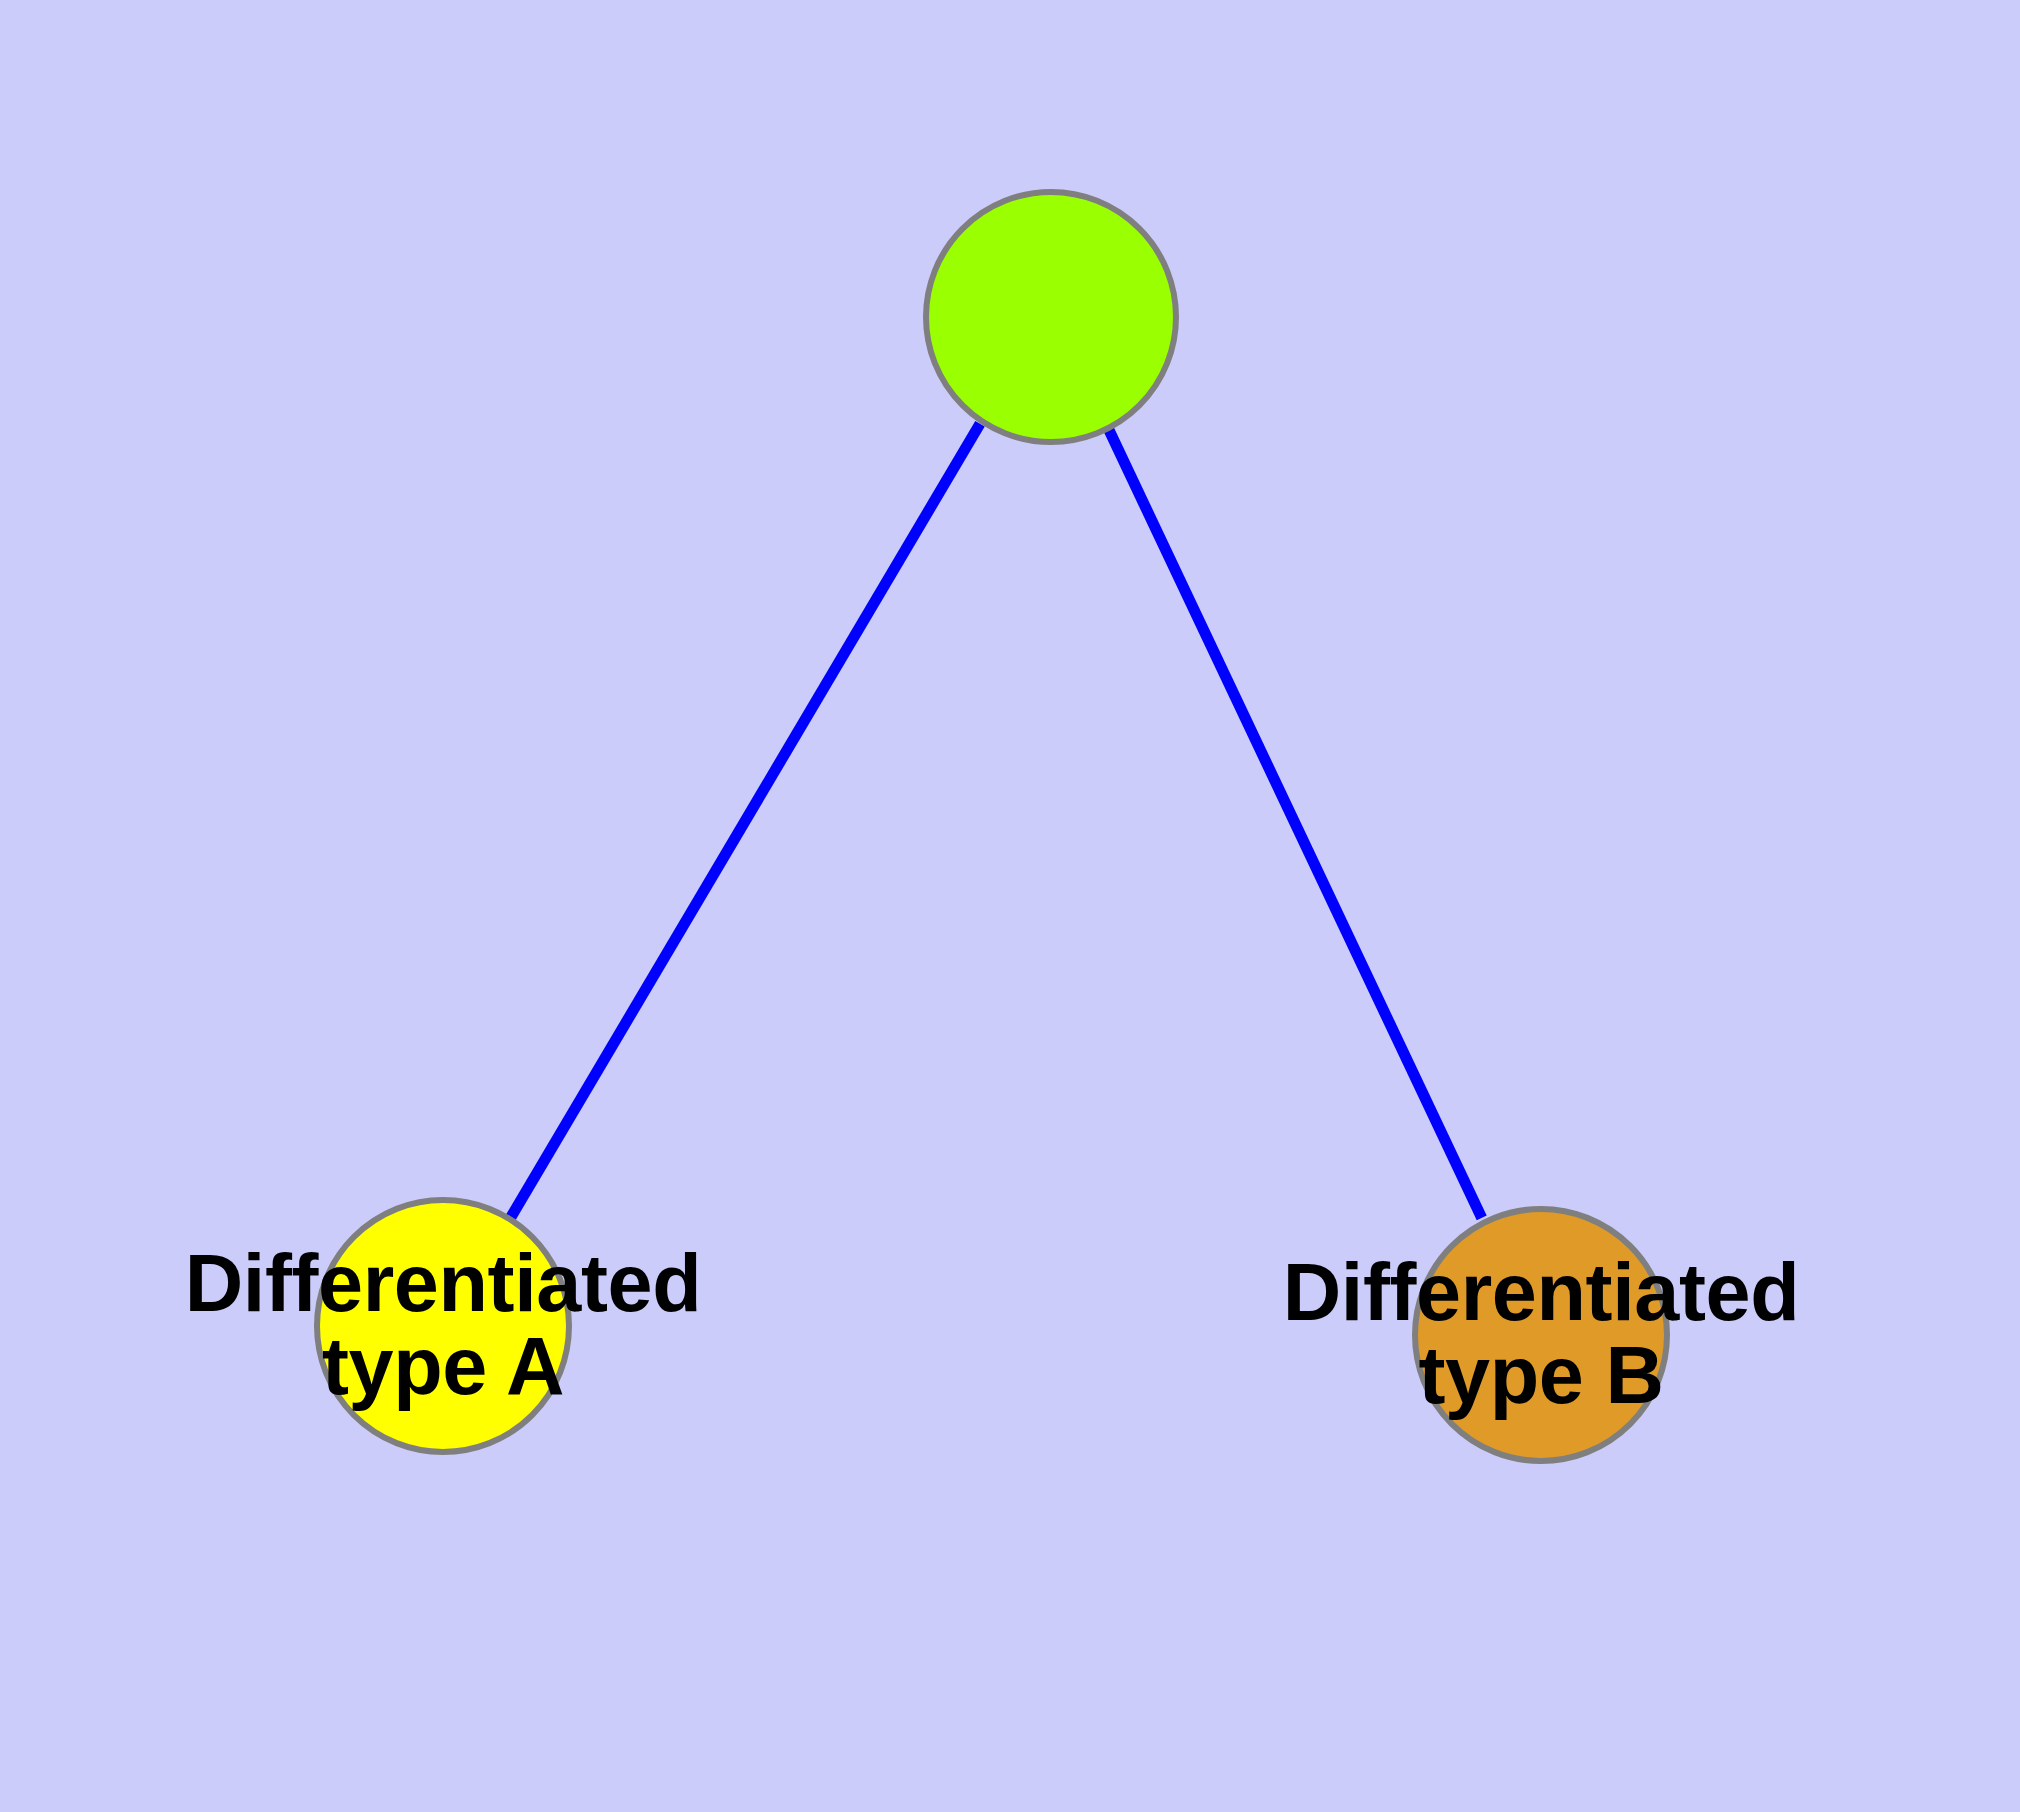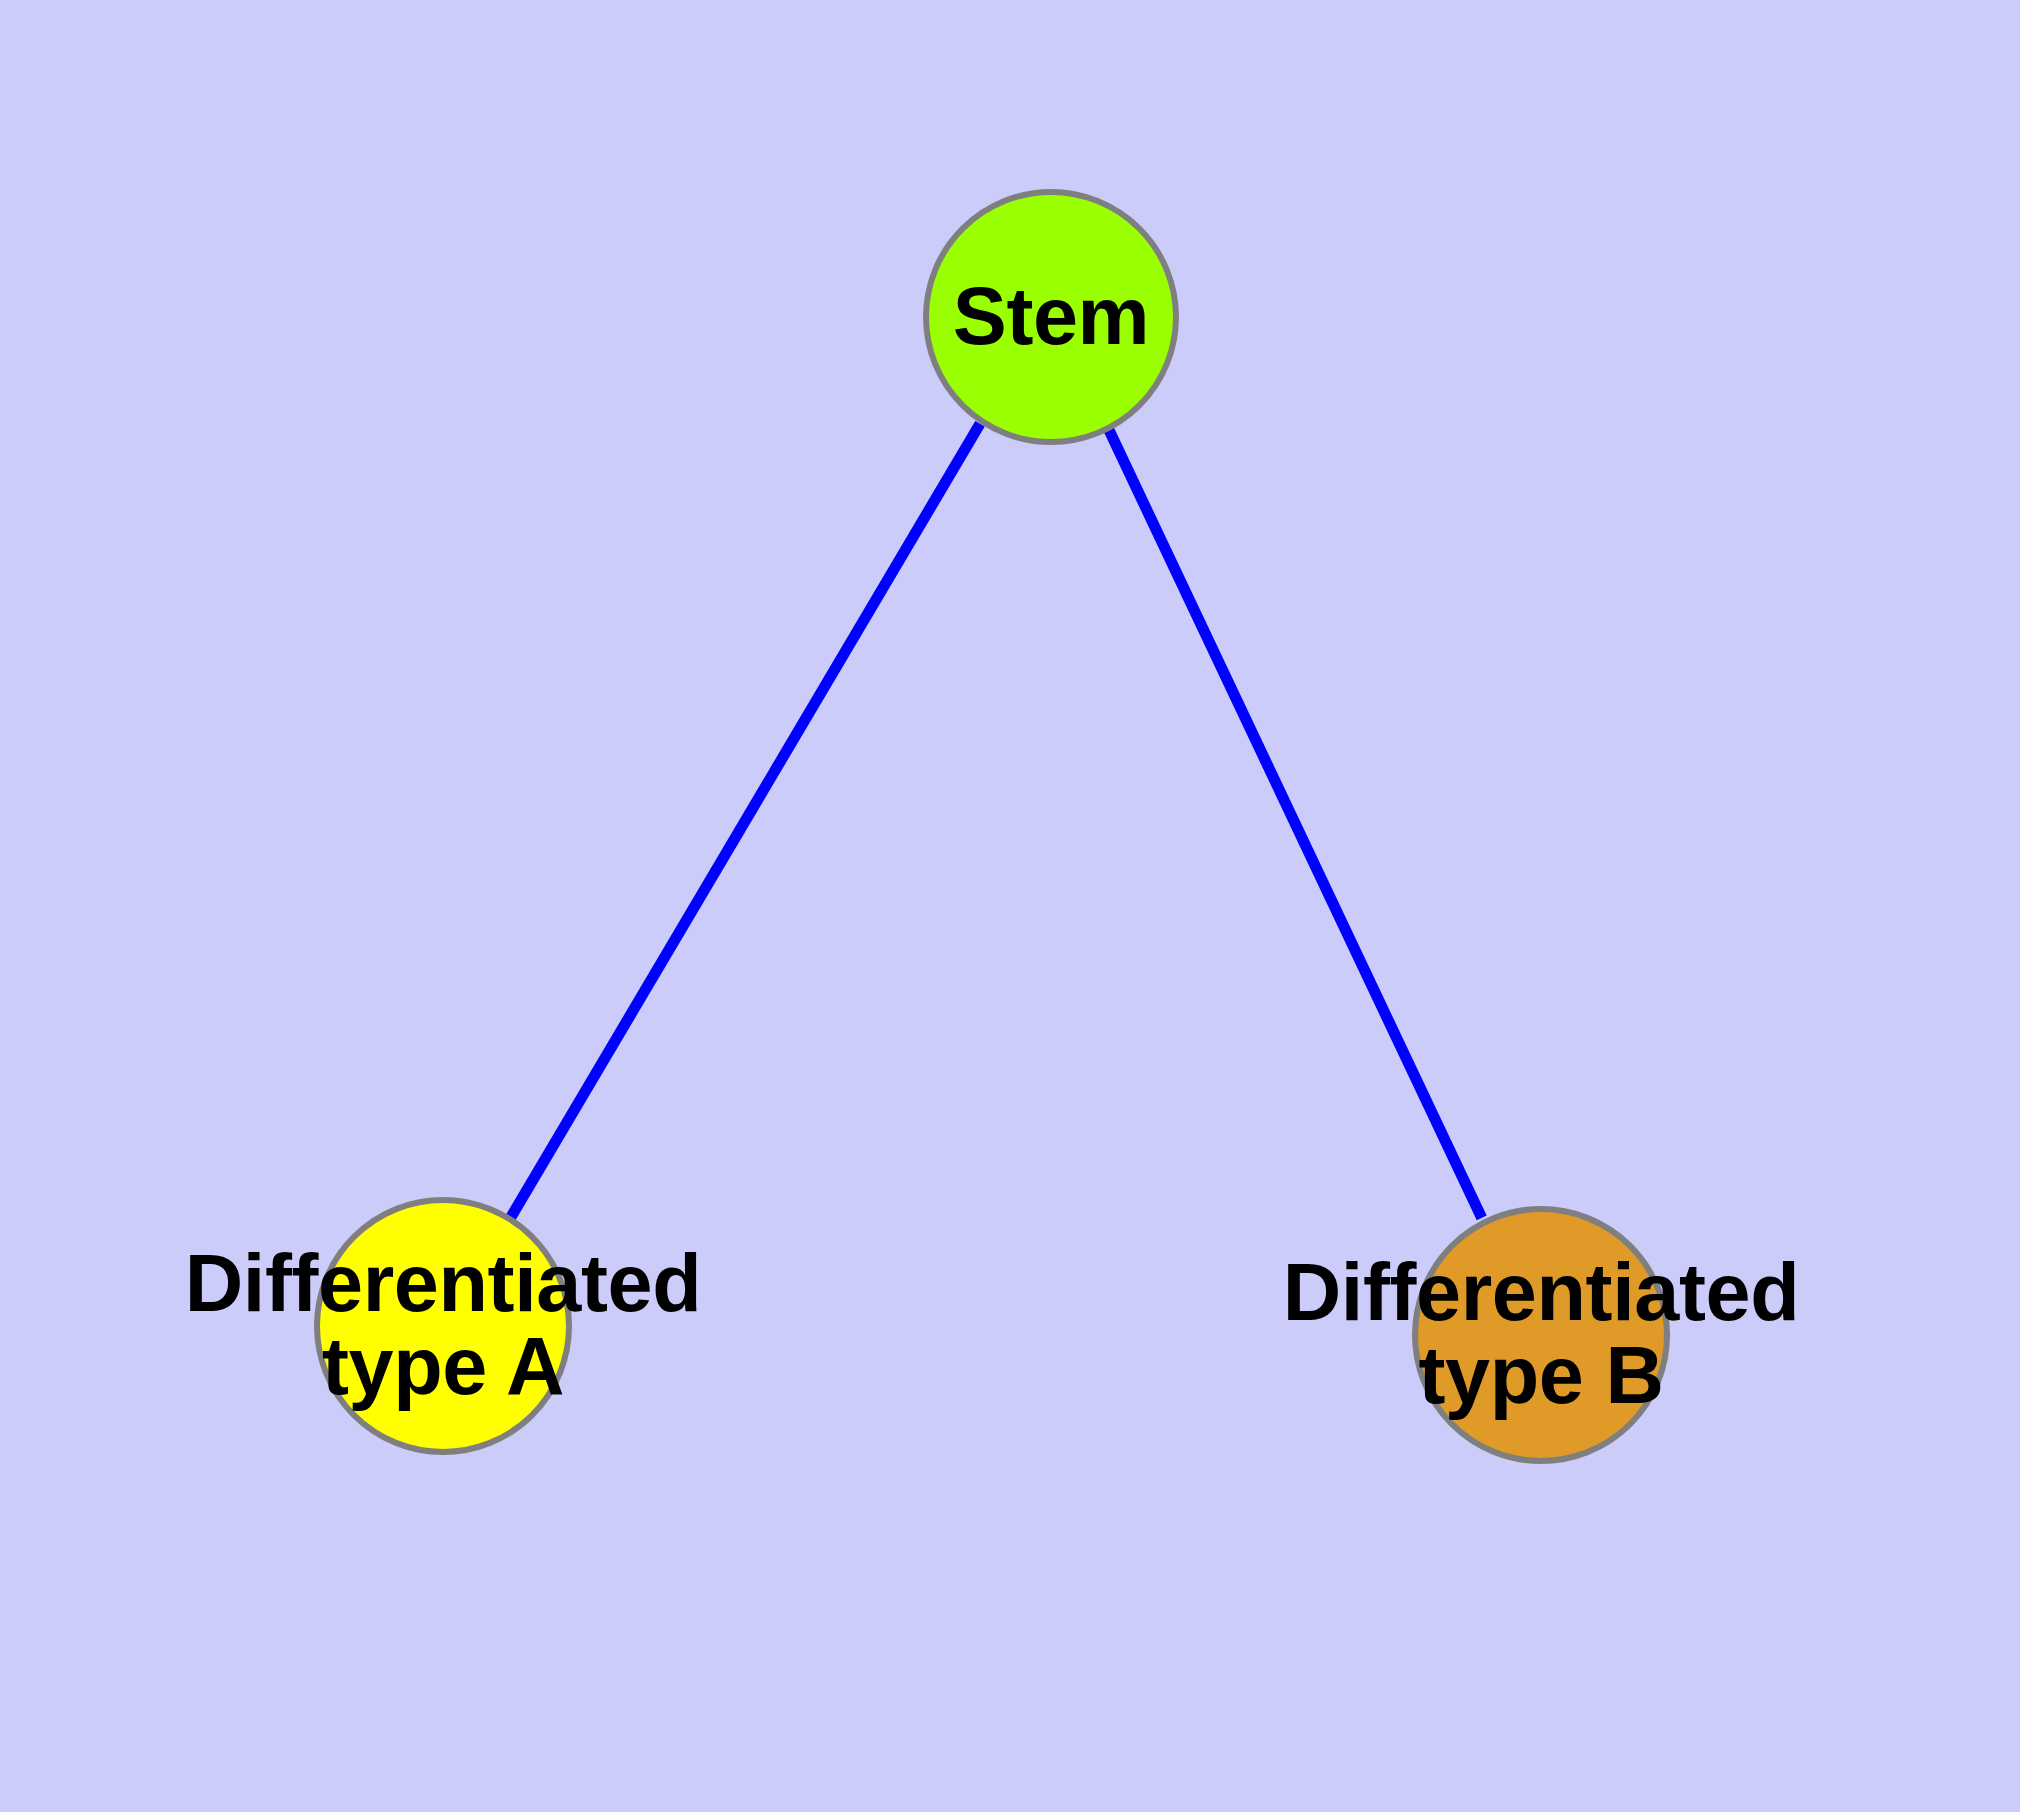--- a/index.html
+++ b/index.html
@@ -51,23 +51,20 @@
 <body style="background: rgb(204, 204, 250); width: 2021px; height: 1812px;">
 
 <div id="graph-canvas" style="width: 2021px; height: 1812px; background: rgb(204, 204, 250);">
 
   <svg id="edge-layer" viewBox="0 0 2384 2138" xmlns="http://www.w3.org/2000/svg">
     <line id="edge-stem-a" x1="1156" y1="500" x2="602" y2="1437" stroke="#0000ff" stroke-width="13" stroke-linecap="butt"></line>
     <line id="edge-stem-b" x1="1308" y1="507" x2="1748" y2="1437" stroke="#0000ff" stroke-width="13" stroke-linecap="butt"></line>
   </svg>
 
   <div class="node" id="node-stem" style="left: 923px; top: 189px; width: 256px; height: 256px; background: rgb(154, 255, 0); border: 6.8px solid rgb(127, 127, 127);"></div>
-  <div class="node-label" id="label-stem" style="font-size: 81px; color: rgb(0, 0, 0); left: 288px; width: 1526px; top: 275px;">
-    <span class="label-line">Stem</span>
-  </div>
 
   <div class="node" id="node-diff-a" style="left: 314px; top: 1197px; width: 258px; height: 258px; background: rgb(255, 255, 0); border: 6.8px solid rgb(127, 127, 127);"></div>
   <div class="node-label" id="label-diff-a" style="font-size: 81px; color: rgb(0, 0, 0); left: -320px; width: 1526px; top: 1242px;">
     <span class="label-line">Differentiated</span>
     <span class="label-line">type A</span>
   </div>
 
   <div class="node" id="node-diff-b" style="left: 1412px; top: 1206px; width: 258px; height: 258px; background: rgb(224, 154, 40); border: 6.8px solid rgb(127, 127, 127);"></div>
   <div class="node-label" id="label-diff-b" style="font-size: 81px; color: rgb(0, 0, 0); left: 778px; width: 1526px; top: 1251px;">
     <span class="label-line">Differentiated</span>

